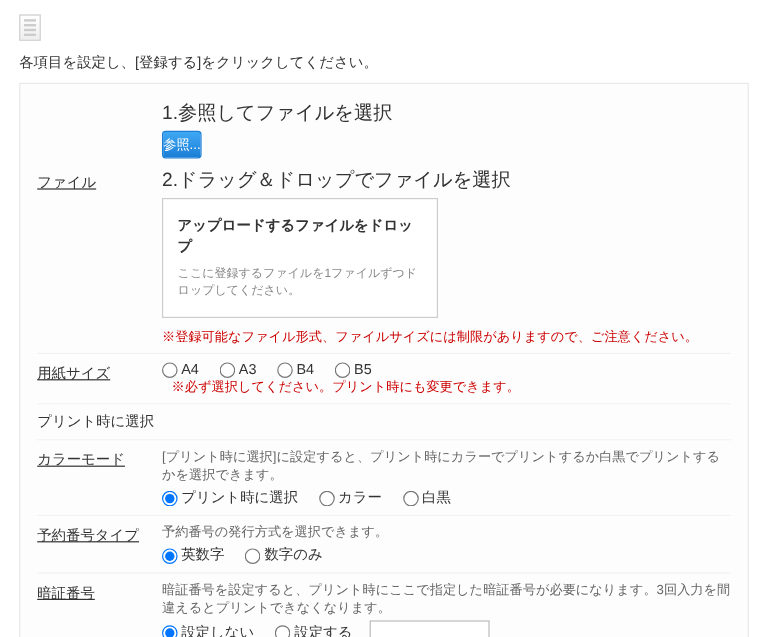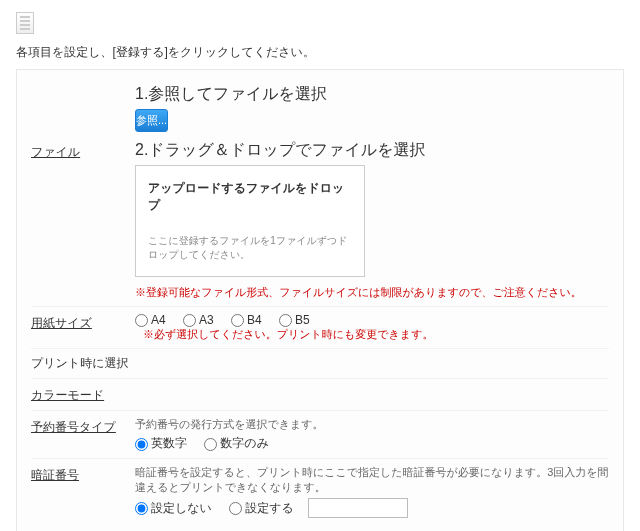--- a/index.html
+++ b/index.html
@@ -12,21 +12,21 @@
 .intro { font-size: 12px; margin-bottom: 8px; }
 .panel { border: 1px solid #e8e8e8; background: #fdfdfd; padding: 8px 14px 14px; }
 .row { display: flex; align-items: flex-start; padding: 6px 0; border-top: 1px solid #f2f2f2; }
 .row:first-child { border-top: none; }
 .label { width: 104px; flex-shrink: 0; font-size: 12px; padding-top: 2px; text-decoration: underline; }
 .field { flex: 1; font-size: 12px; }
 .tall .label { padding-top: 60px; }
 .upload-step { font-size: 16px; margin-bottom: 4px; }
 .btn-browse { display: inline-block; background: linear-gradient(#3fa9f5,#1b7ed6); color: #fff; font-size: 11px; padding: 3px 0; border: 1px solid #1b7ed6; border-radius: 3px; cursor: pointer; margin-bottom: 8px; }
 .dropzone { border: 1px solid #ccc; background: #fff; width: 230px; padding: 14px 12px; margin-bottom: 8px; }
-.dropzone .dz-title { font-size: 12px; font-weight: bold; margin-bottom: 20px; }
+.dropzone .dz-title { font-size: 12px; font-weight: bold; margin-bottom: 8px; }
 .dropzone .dz-sub { font-size: 10px; color: #888; line-height: 1.4; }
 .note-red { color: #c00; font-size: 11px; }
 .note-red2 { color: #c00; font-size: 11px; margin-left: 8px; }
 .radio-group label { margin-right: 14px; font-size: 12px; }
 input[type=radio] { margin-right: 3px; vertical-align: middle; }
 .desc { font-size: 11px; color: #666; margin-bottom: 3px; }
 .pin-input { width: 100px; padding: 2px 4px; border: 1px solid #bbb; font-size: 12px; }
 .flex-inline { display: flex; align-items: center; flex-wrap: wrap; }
 </style>
 </head>
@@ -66,20 +66,28 @@
         <span class="note-red2">※必ず選択してください。プリント時にも変更できます。</span>
       </div>
     </div>
 
     <div class="row">
       <div class="field">プリント時に選択</div>
     </div>
 
     <div class="row">
       <div class="label">カラーモード</div>
+      <div class="field">
+        <div class="desc">[プリント時に選択]に設定すると、プリント時にカラーでプリントするか白黒でプリントするかを選択できます。</div>
+        <div class="radio-group">
+          <label><input type="radio" name="color" checked="" style=""><span>プリント時に選択</span></label>
+          <label><input type="radio" name="color" style=""><span>カラー</span></label>
+          <label><input type="radio" name="color" style=""><span>白黒</span></label>
+        </div>
+      </div>
     </div>
 
     <div class="row">
       <div class="label">予約番号タイプ</div>
       <div class="field">
         <div class="desc">予約番号の発行方式を選択できます。</div>
         <div class="radio-group">
           <label><input type="radio" name="reserve" checked="" style=""><span>英数字</span></label>
           <label><input type="radio" name="reserve" style=""><span>数字のみ</span></label>
         </div>

